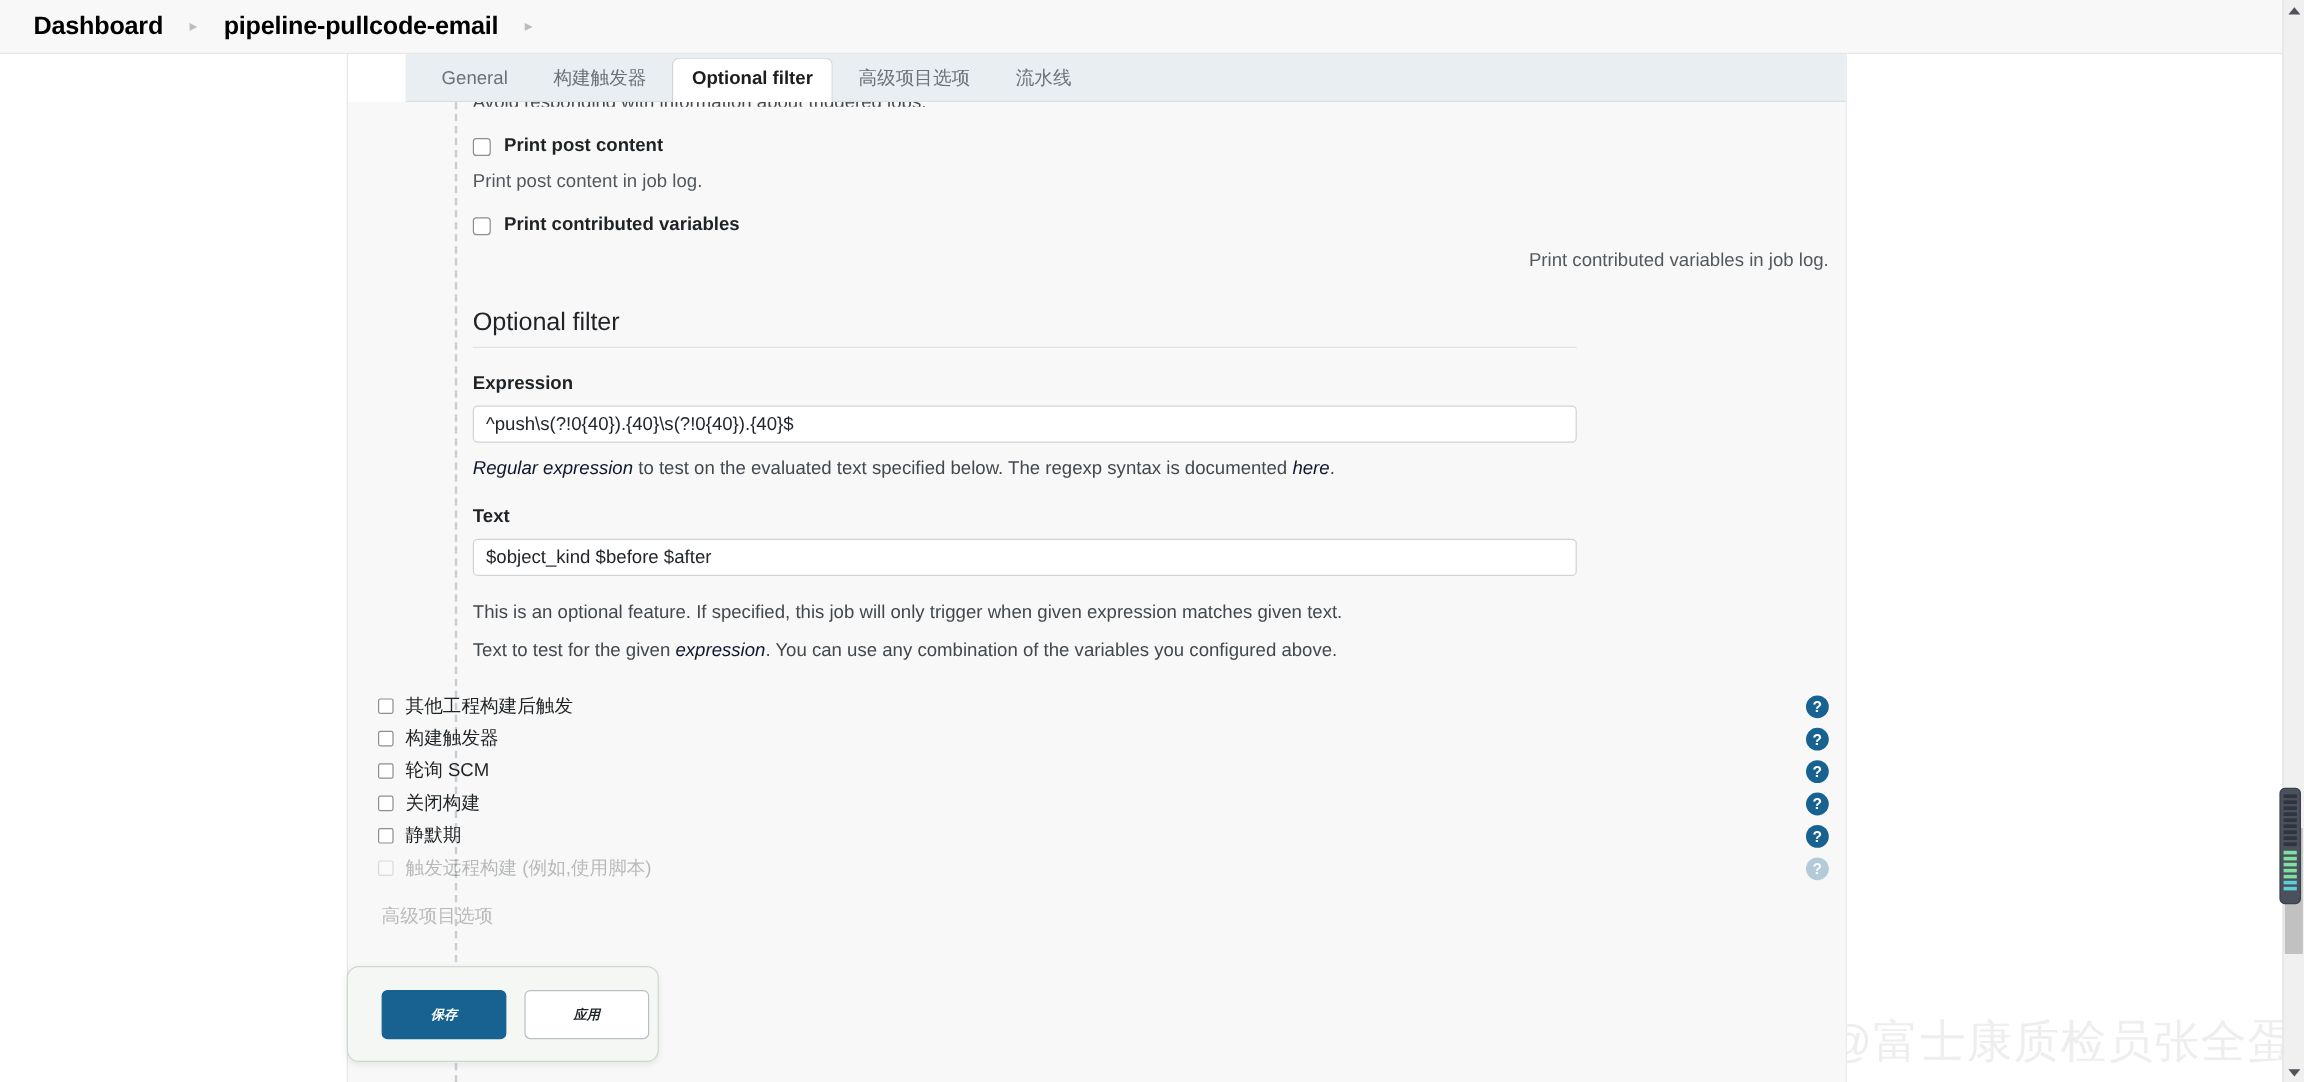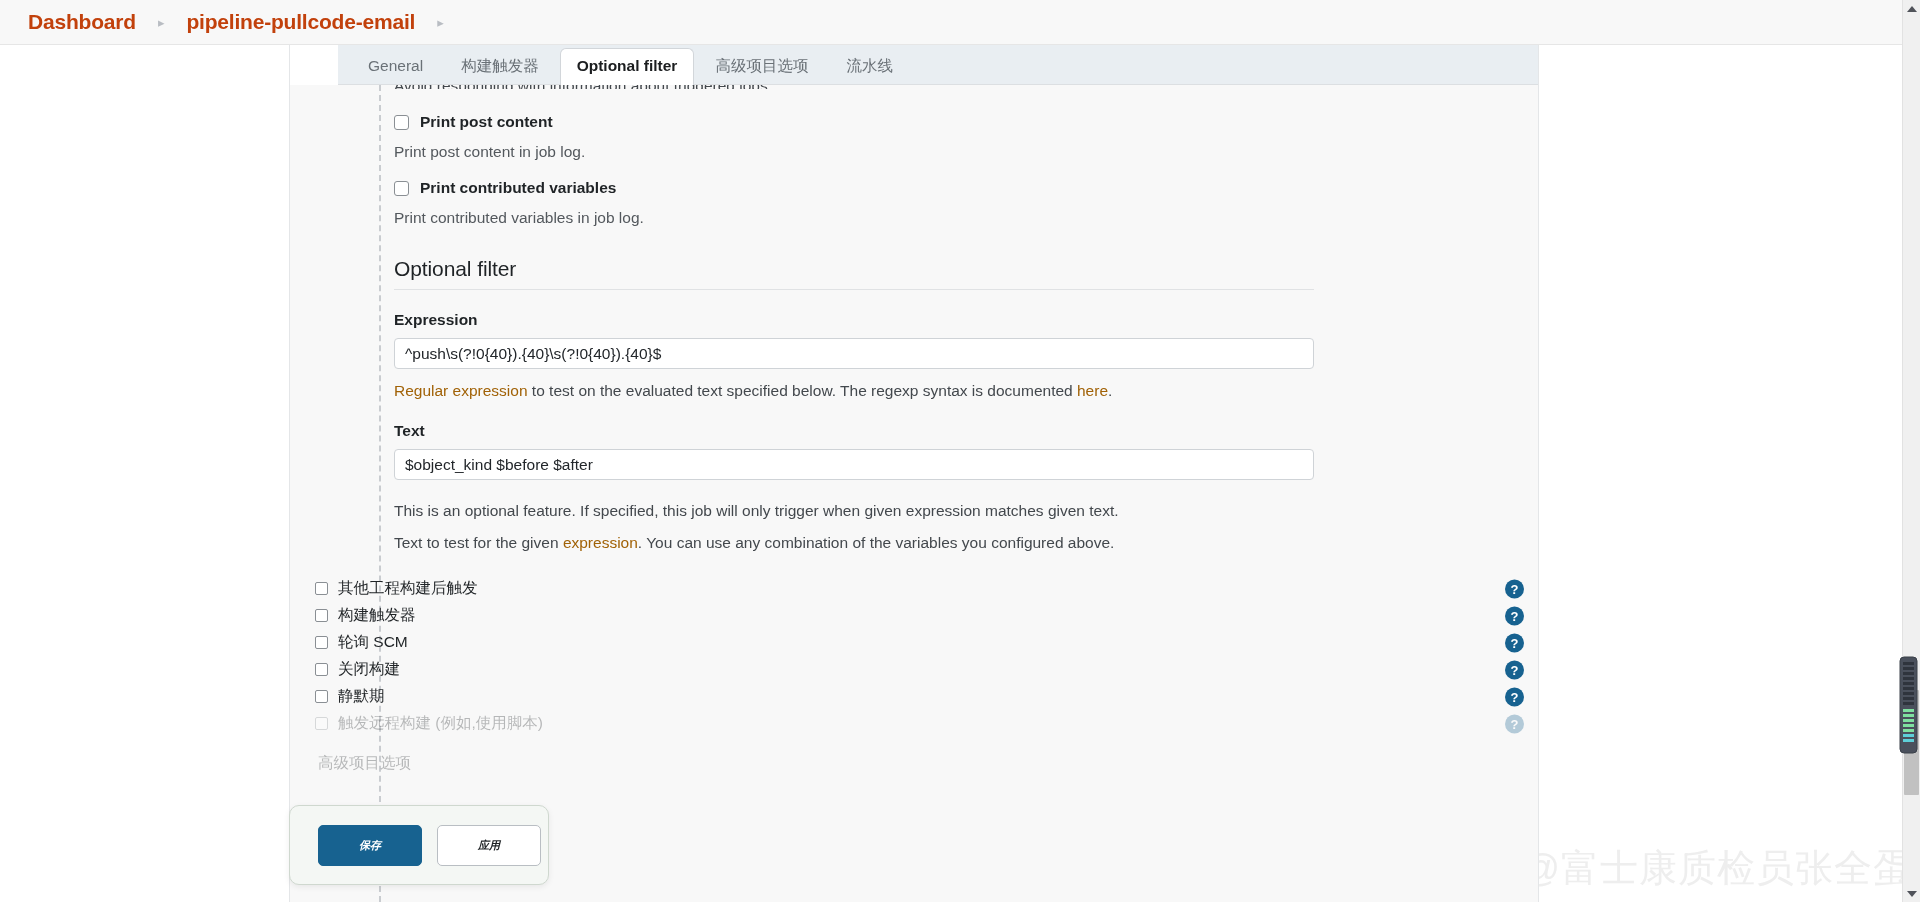--- a/index.html
+++ b/index.html
@@ -37,21 +37,21 @@
     box-sizing: border-box;
     z-index: 30;
   }
   .crumb {
     font-size: 21px;
     font-weight: bold;
     color: #4b5563;
     letter-spacing: -0.2px;
     white-space: nowrap;
   }
-  .crumb.link { color: #c2410c; cursor: pointer; }
+  .crumb.link { color: #000000; cursor: pointer; }
   .crumb-sep {
     color: #b9bdc3;
     font-size: 13px;
     margin: 0 22px;
     user-select: none;
   }
 
   
   .config-panel {
     position: absolute;
@@ -203,23 +203,24 @@
     padding: 0 10px;
     box-sizing: border-box;
     outline: none;
   }
   .desc {
     font-size: 15.5px;
     color: #43484d;
     line-height: 20px;
   }
   .desc a, .lnk {
-    color: #a16207;
+    color: #0f172a;
     text-decoration: none;
     cursor: pointer;
+    font-style: italic;
   }
 
   
   .trigger-row {
     position: relative;
     display: flex;
     align-items: center;
     gap: 10px;
     height: 27px;
   }
@@ -401,21 +402,21 @@
           <span class="cb-box"></span>
           <span class="cb-label">Print post content</span>
         </div>
         <div class="help-text" style="margin-top:11px;">Print post content in job log.</div>
 
         
         <div style="margin-top:17px;" class="cb-row">
           <span class="cb-box"></span>
           <span class="cb-label">Print contributed variables</span>
         </div>
-        <div class="help-text" style="margin-top:11px;">Print contributed variables in job log.</div>
+        <div class="help-text" style="margin-top:11px;text-align:right;">Print contributed variables in job log.</div>
 
         
         <h2 class="section-title" style="margin-top:29px;">Optional filter</h2>
         <hr class="section-rule">
 
         
         <div class="field-label" style="margin-top:21px;">Expression</div>
         <input class="text-input" style="margin-top: 9px;" type="text" value="^push\s(?!0{40}).{40}\s(?!0{40}).{40}$">
         <div class="desc" style="margin-top:12px;">
           <span class="lnk">Regular expression</span><span> to test on the evaluated text specified below. The regexp syntax is documented </span><span class="lnk">here</span><span>.</span>

